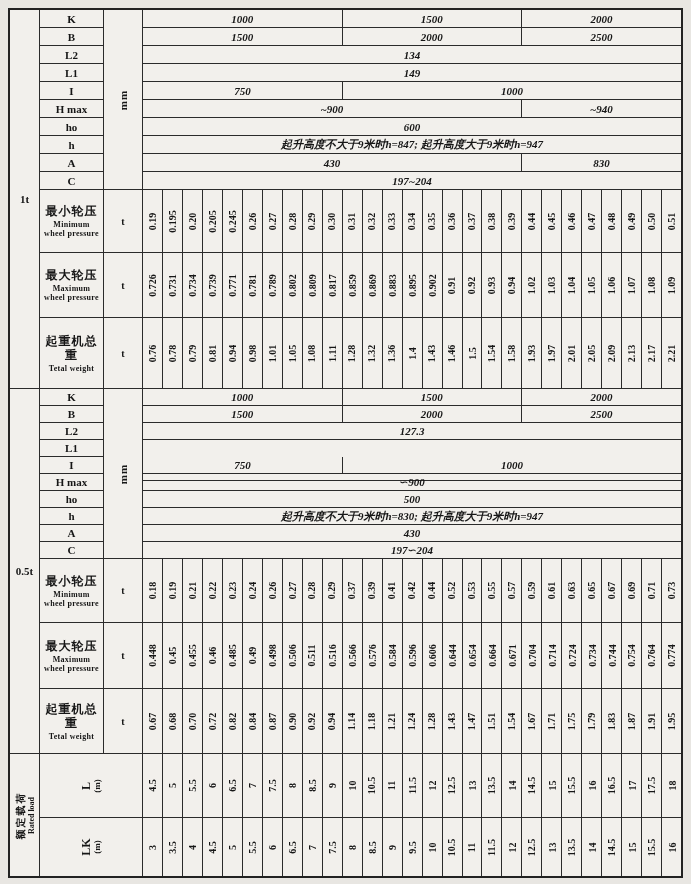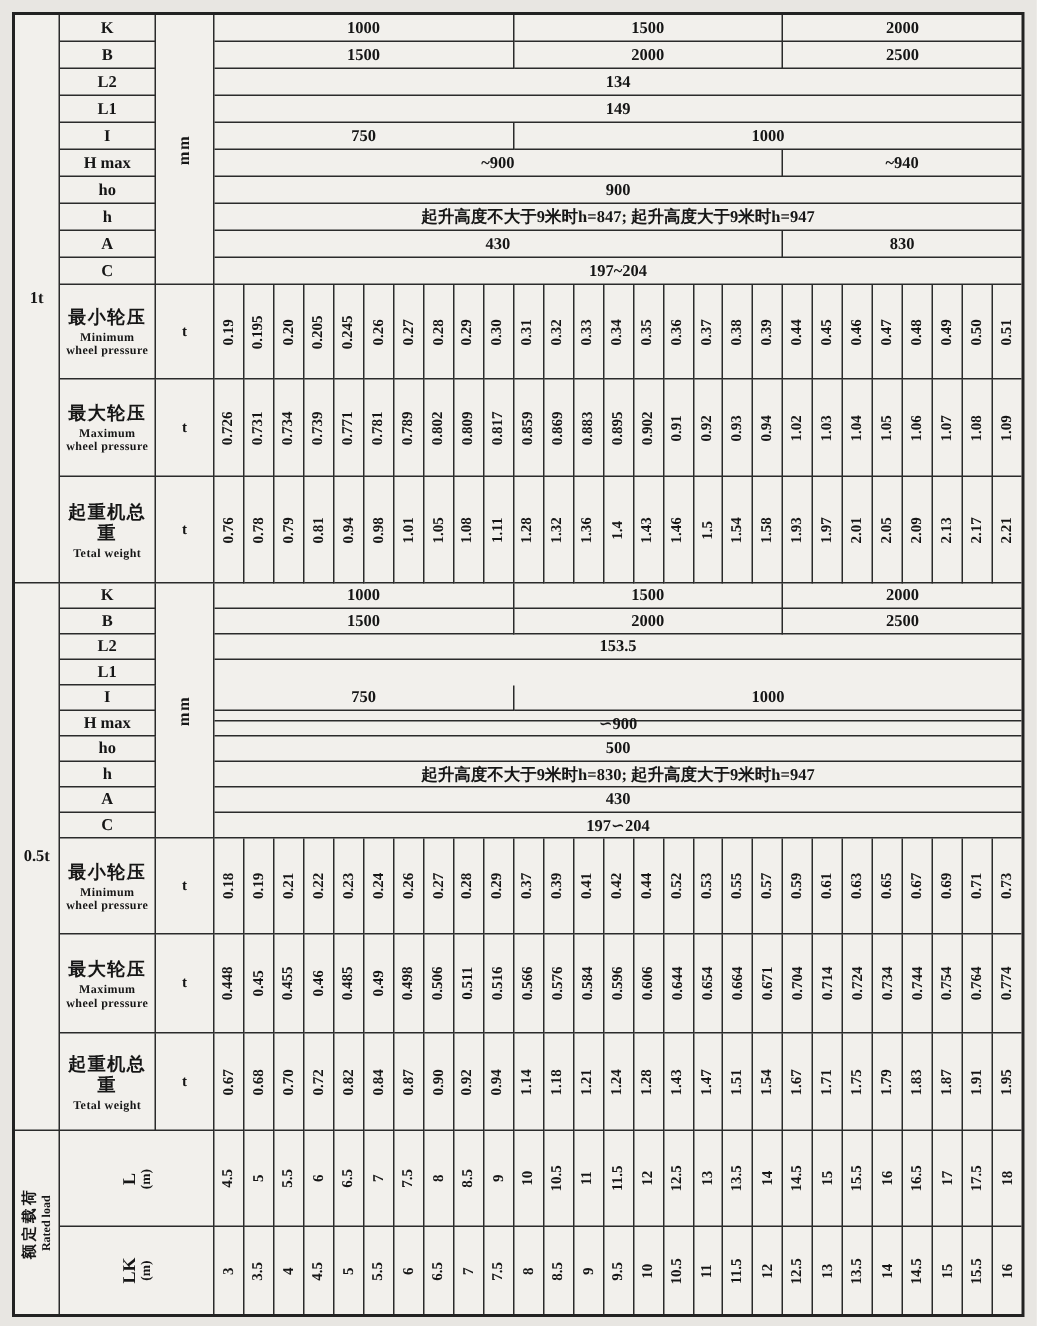--- a/index.html
+++ b/index.html
@@ -35,21 +35,21 @@
     display:flex;align-items:center;justify-content:center;
     font-size:11px;box-sizing:border-box;
   }
   .mm-cell{
     width:39px;flex:0 0 39px;
     border-right:1px solid #2b2b2b;border-bottom:1px solid #2b2b2b;
     display:flex;align-items:center;justify-content:center;
     box-sizing:border-box;
   }
   .dim-data{flex:1;display:flex;flex-direction:column;min-width:0;}
-  .dim-row{display:flex;}
+  .dim-row{display:flex;font-style:italic;}
   .dim-cell{
     flex-basis:0;min-width:0;
     border-right:1px solid #2b2b2b;border-bottom:1px solid #2b2b2b;
     display:flex;align-items:center;justify-content:center;
     font-size:11px;white-space:nowrap;overflow:hidden;
     box-sizing:border-box;
   }
   .dim-row .dim-cell:last-child{border-right:none;}
   #sec0 .dim-label,#sec0 .dim-row{height:18px;}
   #sec1 .dim-label,#sec1 .dim-row{height:17px;}
@@ -148,21 +148,21 @@
             </div>
             <div class="dim-row">
               <div class="dim-cell" style="flex-grow: 10;">750</div>
               <div class="dim-cell" style="flex-grow: 17;">1000</div>
             </div>
             <div class="dim-row">
               <div class="dim-cell" style="flex-grow: 19;">~900</div>
               <div class="dim-cell" style="flex-grow: 8;">~940</div>
             </div>
             <div class="dim-row">
-              <div class="dim-cell" style="flex-grow: 8;">900</div>
+              <div class="dim-cell" style="flex-grow: 8;">600</div>
             </div>
             <div class="dim-row">
               <div class="dim-cell" style="flex-grow: 27;">起升高度不大于9米时h=847; 起升高度大于9米时h=947</div>
             </div>
             <div class="dim-row">
               <div class="dim-cell" style="flex-grow: 19;">430</div>
               <div class="dim-cell" style="flex-grow: 8;">830</div>
             </div>
             <div class="dim-row">
               <div class="dim-cell" style="flex-grow: 27;">197~204</div>
@@ -470,21 +470,21 @@
               <div class="dim-cell" style="flex-grow: 10;">1000</div>
               <div class="dim-cell" style="flex-grow: 9;">1500</div>
               <div class="dim-cell" style="flex-grow: 8;">2000</div>
             </div>
             <div class="dim-row">
               <div class="dim-cell" style="flex-grow: 10;">1500</div>
               <div class="dim-cell" style="flex-grow: 9;">2000</div>
               <div class="dim-cell" style="flex-grow: 8;">2500</div>
             </div>
             <div class="dim-row">
-              <div class="dim-cell" style="flex-grow: 27;">153.5</div>
+              <div class="dim-cell" style="flex-grow: 27;">127.3</div>
             </div>
             <div class="dim-row">
               <div class="dim-cell" style="flex-grow: 27; margin-top: 40px;">234</div>
             </div>
             <div class="dim-row">
               <div class="dim-cell" style="flex-grow: 10;">750</div>
               <div class="dim-cell" style="flex-grow: 17;">1000</div>
             </div>
             <div class="dim-row">
               <div class="dim-cell" style="flex-grow: 27;">∽900</div>

